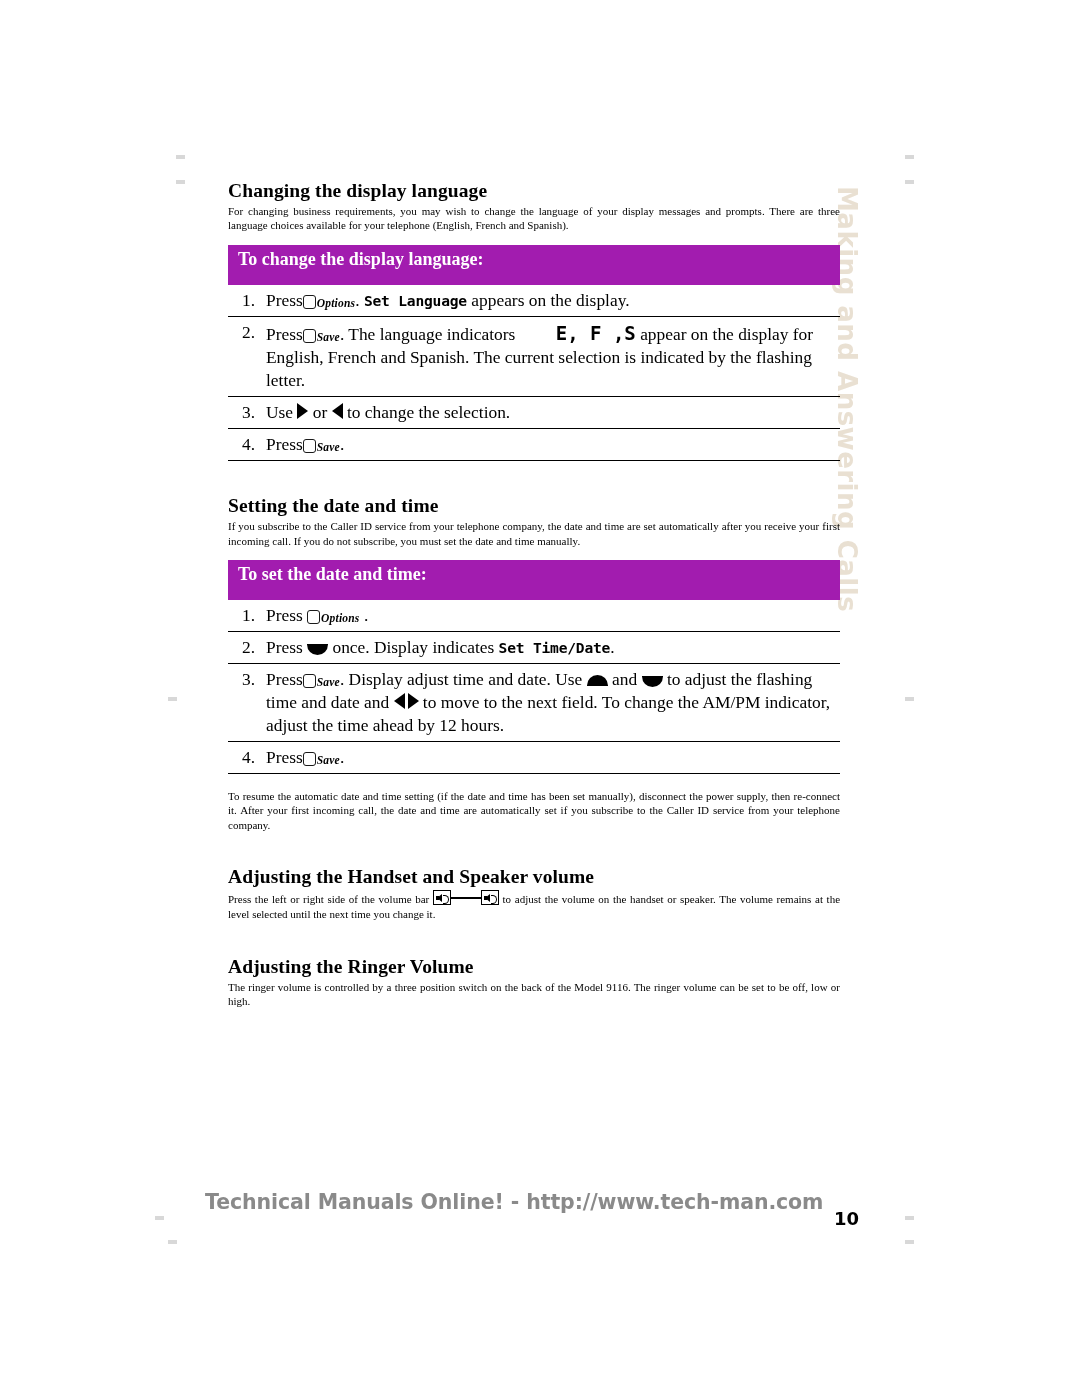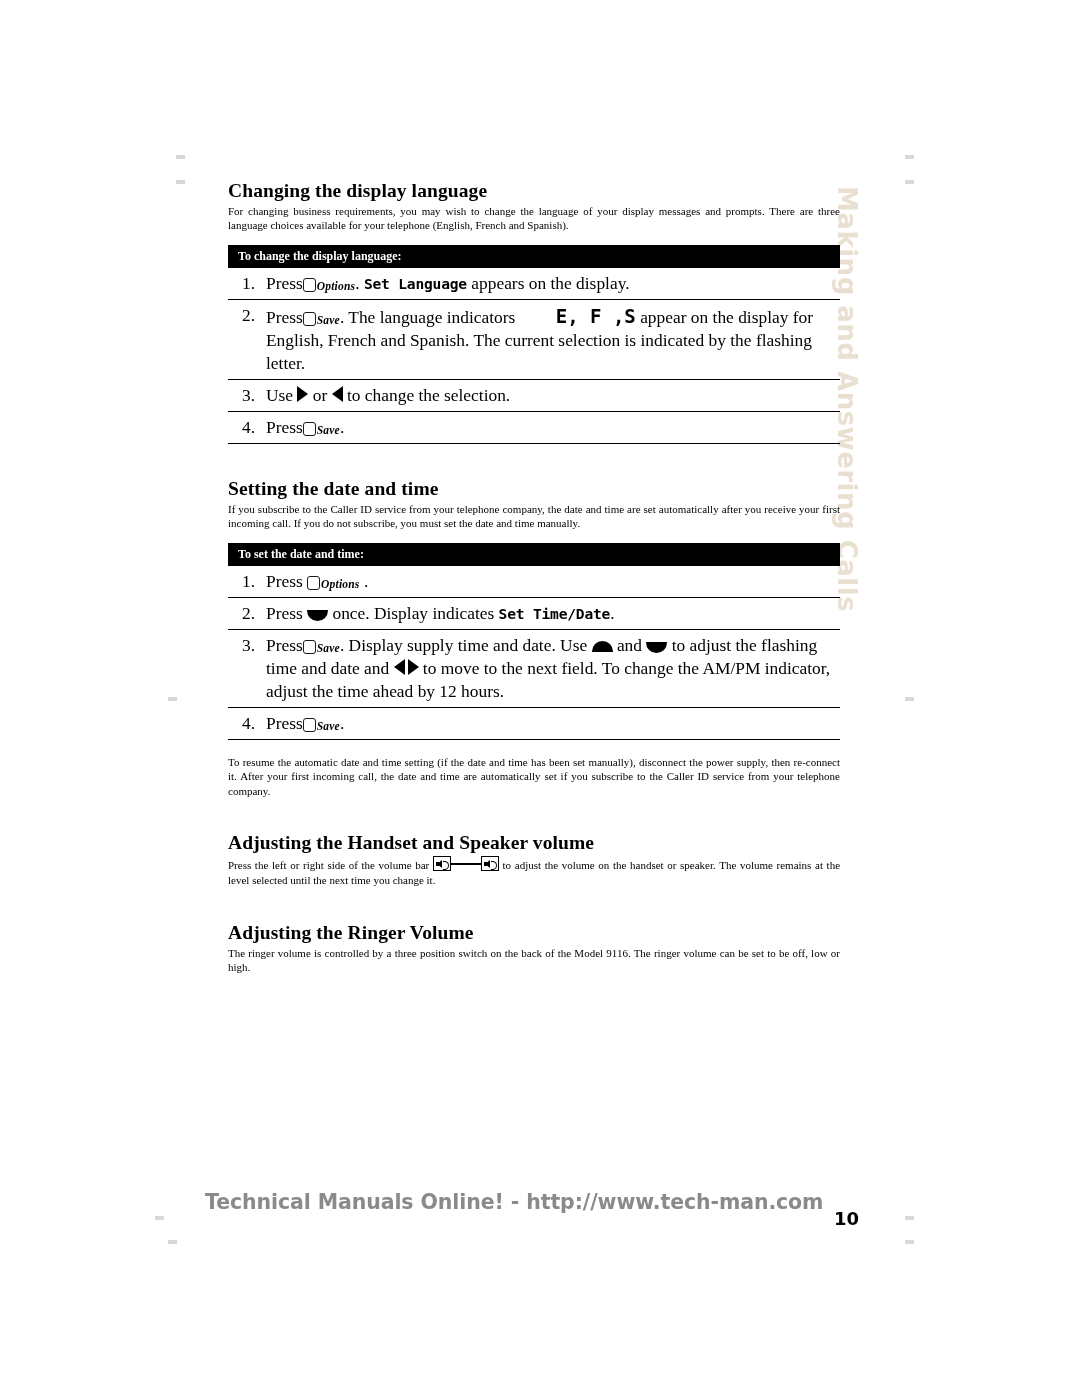--- a/index.html
+++ b/index.html
@@ -52,25 +52,25 @@
   .gap-sm { height: 15px; }
   .gap-lg { height: 34px; }
 
   
   .proc {
     width: 100%;
     margin-top: 12px;
     border-collapse: collapse;
   }
   .proc-header {
-    background: #000000;
+    background: #a21caf;
     color: #ffffff;
     font-weight: bold;
-    font-size: 12px;
-    padding: 4px 0 5px 10px;
+    font-size: 18px;
+    padding: 4px 0 15px 10px;
     line-height: 1.18;
   }
   .proc-row {
     border-bottom: 1.6px solid #000000;
     display: flex;
     align-items: flex-start;
     padding: 4px 0 4px 0;
   }
   .proc-row:first-of-type { border-top: none; }
   .step-num {
@@ -332,21 +332,21 @@
     <div class="proc-row">
       <div class="step-num">2.</div>
       <div class="step-body"><span>Press</span>
         <span class="dome dome-down"></span>
         <span>once. Display indicates</span>
         <span class="lcd">Set Time/Date</span><span>.</span></div>
     </div>
 
     <div class="proc-row">
       <div class="step-num">3.</div>
-      <div class="step-body"><span>Press</span><span class="key-btn"><span class="key-cap"></span><span class="key-label">Save</span></span><span>. Display supply time and date.  Use</span>
+      <div class="step-body"><span>Press</span><span class="key-btn"><span class="key-cap"></span><span class="key-label">Save</span></span><span>. Display adjust time and date.  Use</span>
         <span class="dome dome-up"></span>
         <span>and</span>
         <span class="dome dome-down"></span>
         <span>to adjust the flashing time and date and</span>
         <span class="tri tri-left"></span><span class="tri tri-right" style="margin-left:3px;"></span>
         <span>to move to the next field.  To change the AM/PM indicator, adjust the time ahead by 12 hours.</span></div>
     </div>
 
     <div class="proc-row">
       <div class="step-num">4.</div>

